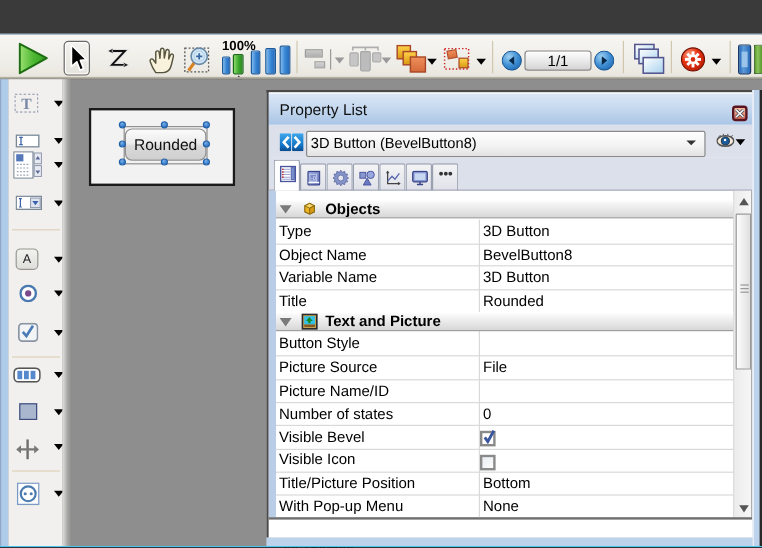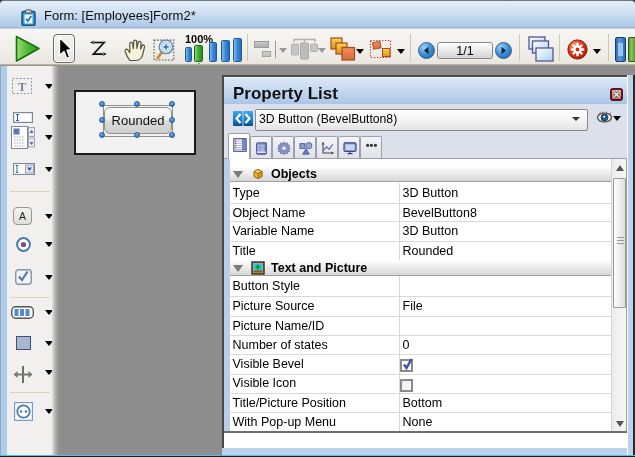--- a/index.html
+++ b/index.html
@@ -32,21 +32,21 @@
 background:linear-gradient(#fbfbfb,#ececec 45%,#d9d9d9 55%,#cfcfcf);
 font-size:13px;color:#111;text-align:center;line-height:25px;}
 .hd{width:6px;height:6px;border-radius:50%;border:1px solid #2060a8;
 background:radial-gradient(circle at 35% 30%,#7cb3ea,#3a7fd0 60%,#2a66b0);}
 
 #panel{left:222px;top:9px;width:405px;height:373px;
 border-left:2px solid #4a4a4a;border-top:2px solid #4a4a4a;background:#fff;}
 #ptitle{left:0px;top:0px;width:403px;height:27px;
 background:linear-gradient(#dbe7f6,#c2d6ee 55%,#a9c5e6);
 border-top:1px solid #f6faff;}
-#ptitle .txt{left:9px;top:6px;font-size:17px;color:#101010;font-weight:bold;}
+#ptitle .txt{left:9px;top:6px;font-size:13px;color:#101010;}
 #combrow{left:0;top:27px;width:403px;height:27px;background:#dce0ea;}
 #tabrow{left:0;top:54px;width:403px;height:28px;background:#dce0ea;}
 .tab{top:5px;width:22px;height:23px;border:1px solid #9aa0ae;border-bottom:none;
 background:linear-gradient(#f4f4f6,#dfe1e8);border-radius:2px 2px 0 0;}
 #tabline{left:0;top:81px;width:403px;height:1px;background:#9aa0ae;}
 #grid{left:0;top:82px;width:403px;height:272px;background:#fff;}
 #lstrip{left:0;top:0;width:6px;height:272px;background:#b9cde6;}
 .gl{position:absolute;left:6px;width:381px;height:1px;background:#d9d9d9;}
 #vdiv{left:175px;top:24px;width:1px;height:248px;background:#d9d9d9;z-index:1;}
 .hdr{position:absolute;left:6px;width:381px;height:16px;z-index:2;
@@ -66,29 +66,20 @@
 border-top:2px solid #6e6e6e;font-size:12px;color:#000;}
 
 #rframe{left:627px;top:9px;width:8px;height:380px;background:#bdd3ec;border-left:1px solid #fff;border-right:2px solid #282828;}
 #bframe{left:222px;top:382px;width:405px;height:7px;background:#bdd3ec;}
 #cyan{left:0px;top:389px;width:635px;height:1px;background:#49c4ee;}
 #blk{left:0px;top:390px;width:635px;height:1px;background:#1c1c1c;}
 .ic{position:absolute;}
 </style></head>
 <body>
 <div id="win">
-  <div id="title" class="abs">
-    <svg class="abs" style="left:21px;top:8px" width="15" height="17" viewBox="0 0 15 17">
-      <rect x="1" y="2.5" width="13" height="14" rx="1.5" fill="#2e9ae0" stroke="#1a4a7a" stroke-width="1.4"></rect>
-      <rect x="4.5" y="0.8" width="6" height="3.4" rx="1" fill="#c4c4c4" stroke="#4a4a4a" stroke-width="0.9"></rect>
-      <rect x="3.5" y="5.5" width="8" height="9" fill="#f4faff"></rect>
-      <path d="M5 9.8 L6.8 12 L10.3 7" fill="none" stroke="#1d72c2" stroke-width="1.7"></path>
-    </svg>
-    <div class="abs txt">Form: [Employees]Form2*</div>
-  </div>
   <div id="tbar" class="abs">
     <svg class="ic" style="left:15px;top:6px" width="26" height="28" viewBox="0 0 26 28">
       <defs>
           <linearGradient id="grn" x1="0" y1="0" x2="1" y2="0">
         <stop offset="0" stop-color="#9ae070"></stop>
             <stop offset="0.5" stop-color="#4fb833"></stop>
             <stop offset="1" stop-color="#2e9a1c"></stop>
       </linearGradient>
         </defs>
       <path d="M1.5 1.5 L24 13.5 L1.5 26 Z" fill="url(#grn)" stroke="#1d6e12" stroke-width="1.6" stroke-linejoin="round"></path>

